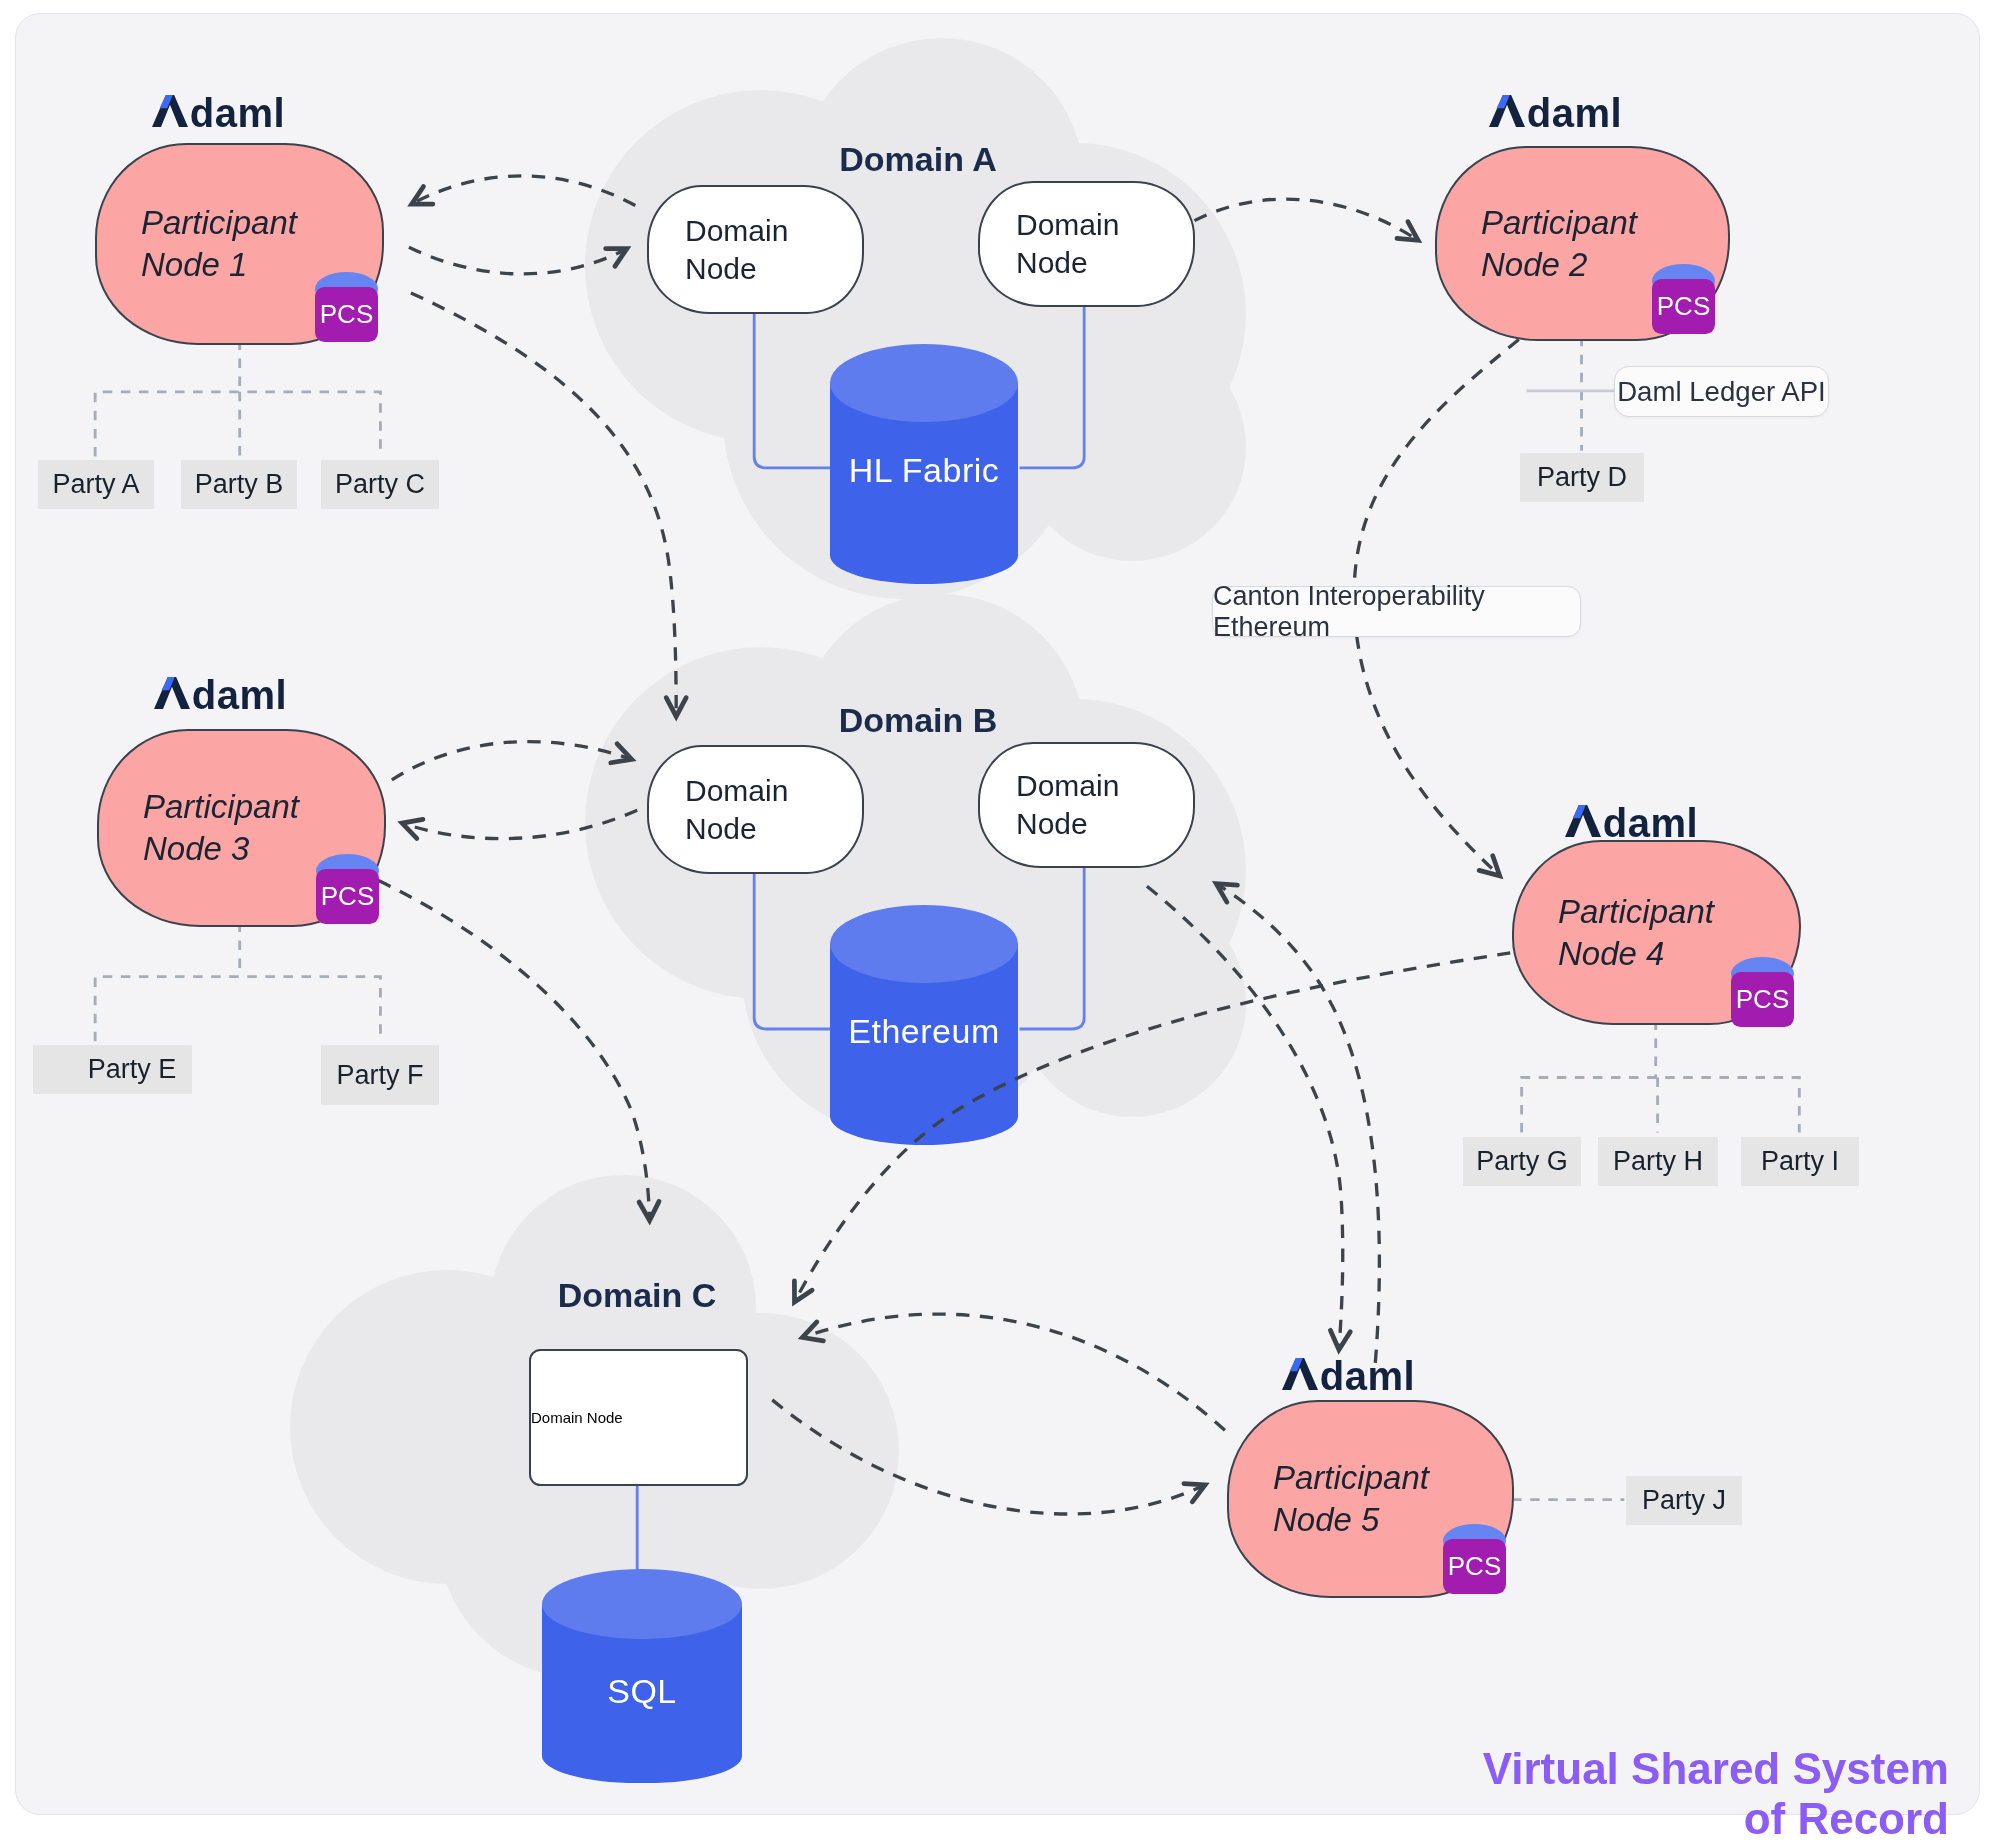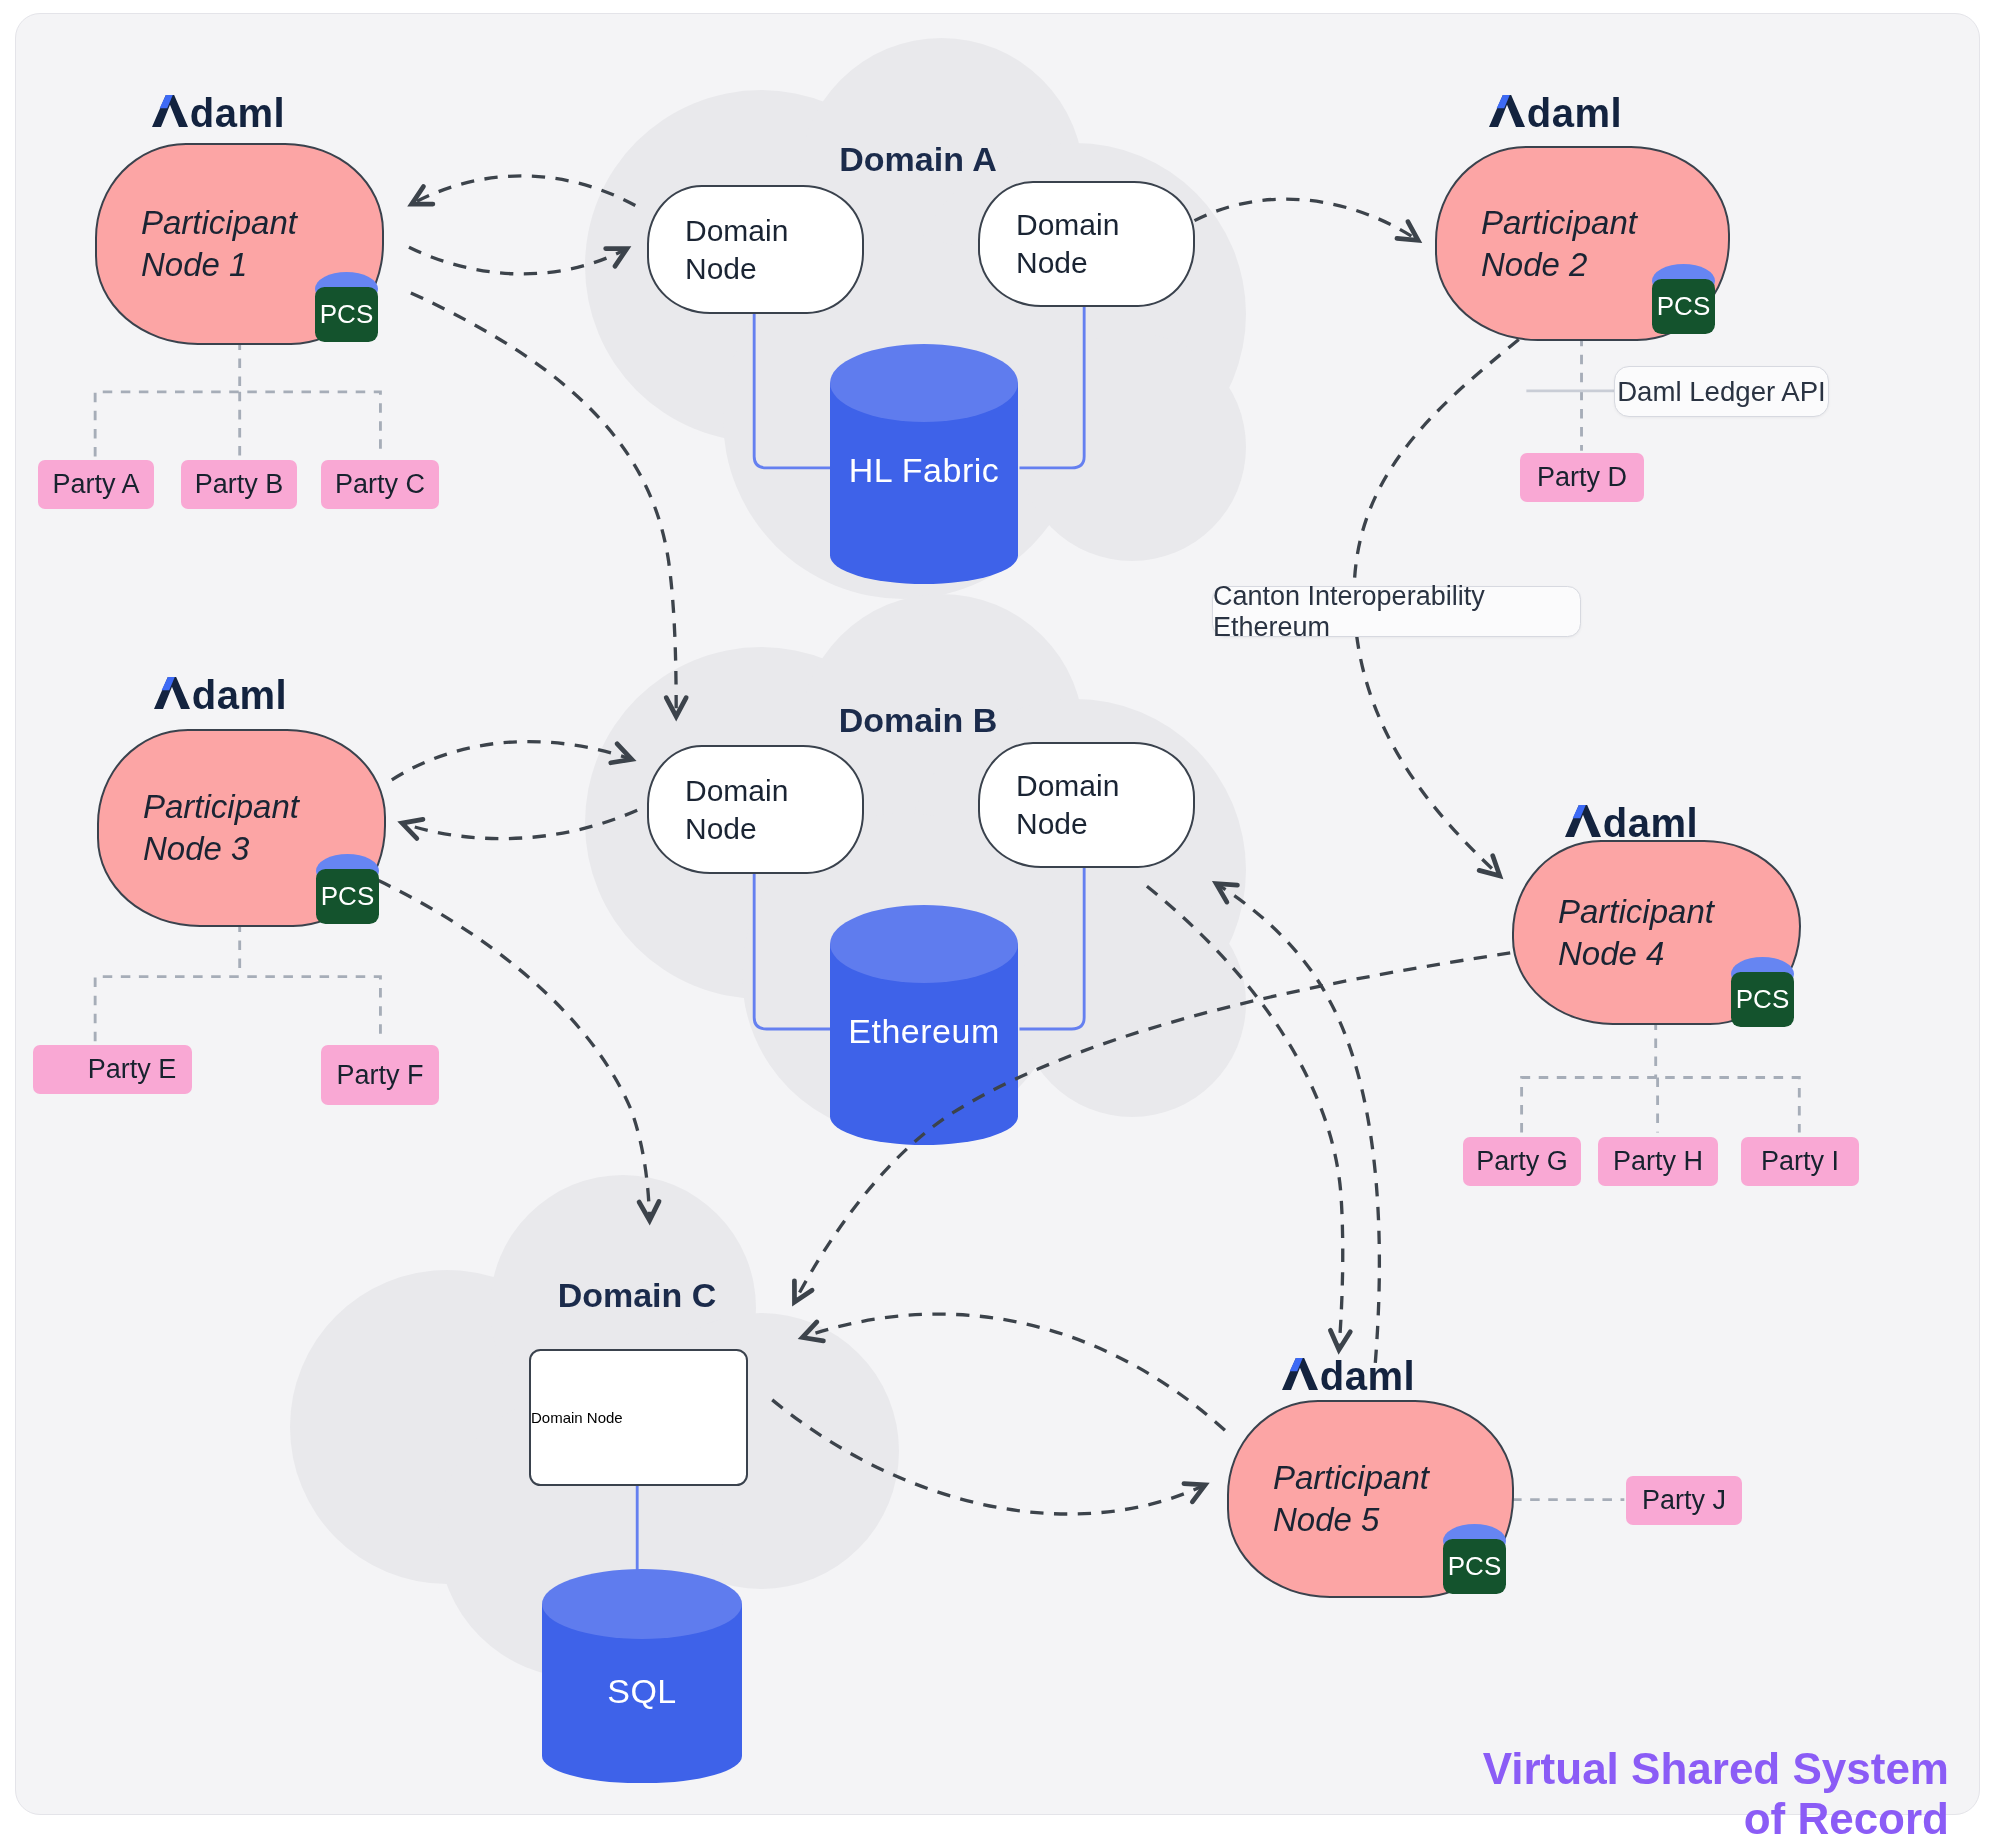--- a/index.html
+++ b/index.html
@@ -27,25 +27,25 @@
     color:#1a2433;font-weight:500;}
   .dnode-rect{background:#ffffff;border:2.9px solid #3a424d;border-radius:11.4px;
     display:flex;align-items:center;}
   .dom-title{font-size:34px;font-weight:700;color:#1b2b4b;text-align:center;}
   
   .daml-logo{display:flex;align-items:center;justify-content:center;gap:9.5px;}
   .daml-logo .dtxt{font-size:40px;font-weight:800;color:#13233f;letter-spacing:0.5px;}
   
   .pcs{width:63px;height:70px;}
   .pcs .pcs-top{position:absolute;left:0;top:0;width:63px;height:34px;background:#6685f2;border-radius:50%;}
-  .pcs .pcs-body{position:absolute;left:0;top:15px;width:63px;height:55px;background:#14532d;
+  .pcs .pcs-body{position:absolute;left:0;top:15px;width:63px;height:55px;background:#a21caf;
     border-radius:9.5px;display:flex;align-items:center;justify-content:center;
     color:#ffffff;font-size:26px;font-weight:500;}
   
-  .party{background:#f9a8d4;border-radius:7px;display:flex;align-items:center;
+  .party{background:#e5e5e5;border-radius:1px;display:flex;align-items:center;
     justify-content:center;font-size:27px;color:#17222e;font-weight:500;}
   
   .wlabel{background:#fbfbfc;border:1.9px solid #d7d9e0;display:flex;align-items:center;
     justify-content:center;color:#2a3342;box-shadow:0 1px 2.9px rgba(0,0,0,0.05);}
   .footer{font-size:44px;font-weight:700;color:#8b5cf6;}
   svg{position:absolute;left:0;top:0;}
 </style>
 </head>
 <body>
 

